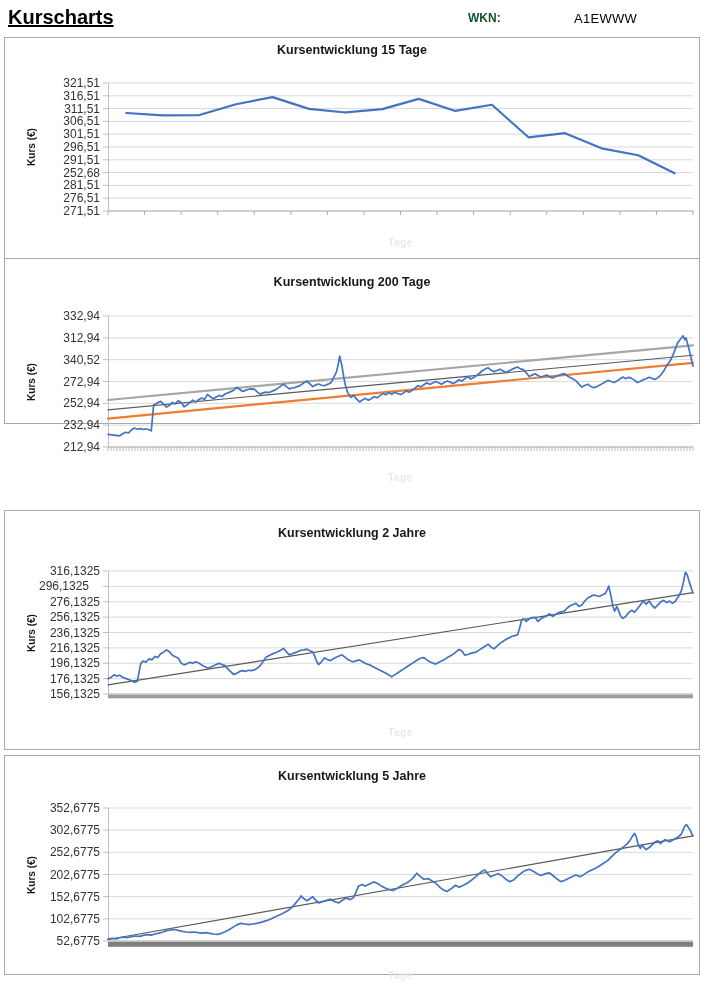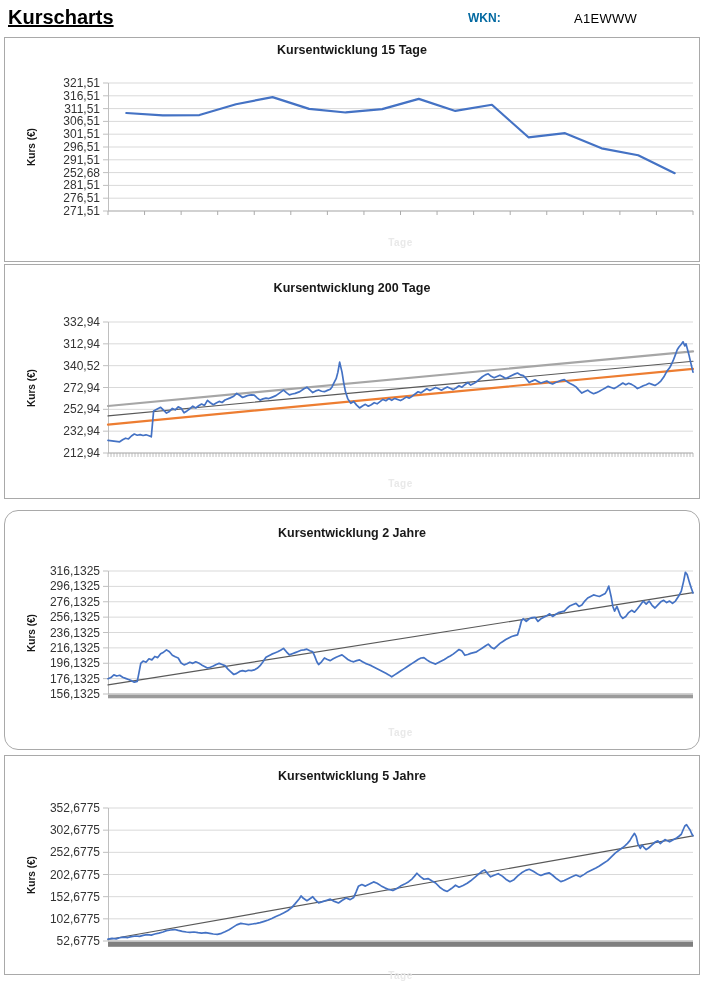--- a/index.html
+++ b/index.html
@@ -1,20 +1,20 @@
 <!DOCTYPE html>
 <html><head>
 <meta charset="utf-8">
 <style>
   html,body{margin:0;padding:0;background:#fff;}
   body{width:706px;height:998px;position:relative;overflow:hidden;
        font-family:"Liberation Sans","DejaVu Sans",sans-serif;color:#1f1f1f;}
   .page-title{position:absolute;left:8px;top:6px;font-size:20px;font-weight:bold;
        text-decoration:underline;color:#000;}
-  .wkn-label{position:absolute;left:468px;top:11px;font-size:12px;font-weight:bold;color:#0369a1;}
+  .wkn-label{position:absolute;left:468px;top:11px;font-size:12px;font-weight:bold;color:#14532d;}
   .wkn-value{position:absolute;left:574px;top:11px;font-size:13px;color:#000;letter-spacing:.3px;}
   .chart-box{position:absolute;left:4px;width:696px;background:#fff;
        border:1px solid #a9a9a9;box-sizing:border-box;}
   .chart-title{position:absolute;left:0;width:100%;text-align:center;
        font-size:12.5px;font-weight:bold;color:#181818;}
   .y-axis-title{position:absolute;font-size:10px;font-weight:bold;color:#181818;
        white-space:nowrap;transform:translate(-50%,-50%) rotate(-90deg);}
   .x-axis-title{position:absolute;text-align:center;font-size:10px;font-weight:bold;
        color:#e9e9e9;letter-spacing:.5px;}
   .y-tick{position:absolute;width:72px;text-align:right;font-size:12px;line-height:12px;
@@ -84,21 +84,21 @@
       <line x1="438.75" y1="128" x2="438.75" y2="132" stroke="#ABABAB" stroke-width="1"></line>
       <line x1="475.31" y1="128" x2="475.31" y2="132" stroke="#ABABAB" stroke-width="1"></line>
       <line x1="511.88" y1="128" x2="511.88" y2="132" stroke="#ABABAB" stroke-width="1"></line>
       <line x1="548.44" y1="128" x2="548.44" y2="132" stroke="#ABABAB" stroke-width="1"></line>
       <line x1="585" y1="128" x2="585" y2="132" stroke="#ABABAB" stroke-width="1"></line>
       <polyline points="18.28,29.98 54.84,32.28 91.41,32.03 127.97,21.27 164.53,14.11 201.09,25.88 237.66,29.47 274.22,26.14 310.78,15.9 347.34,27.93 383.91,21.79 420.47,54.3 457.03,50.2 493.59,65.31 530.16,72.22 566.72,90.14" fill="none" stroke="#4472C4" stroke-width="2.2" stroke-linejoin="round" stroke-linecap="round"></polyline>
     </svg>
   <div class="x-axis-title" style="left: 103px; width: 585px; top: 199px;">Tage</div>
 </section>
 
-<section class="chart-box" style="top: 264px; height: 235px;">
+<section class="chart-box" style="top: 258px; height: 166px;">
   <div class="chart-title" style="top: 16px;">Kursentwicklung 200 Tage</div>
   <div class="y-axis-title" style="left: 26px; top: 122.5px;">Kurs (€)</div>
   <div class="ticks">
       <div class="y-tick" style="left: 23px; top: 51px;">332,94</div>
       <div class="y-tick" style="left: 23px; top: 72.8333px;">312,94</div>
       <div class="y-tick" style="left: 23px; top: 94.6667px;">340,52</div>
       <div class="y-tick" style="left: 23px; top: 116.5px;">272,94</div>
       <div class="y-tick" style="left: 23px; top: 138.333px;">252,94</div>
       <div class="y-tick" style="left: 23px; top: 160.167px;">232,94</div>
       <div class="y-tick" style="left: 23px; top: 182px;">212,94</div>
@@ -317,26 +317,26 @@
       <line x1="582" y1="131" x2="582" y2="135" stroke="#ADADAD" stroke-width="0.8"></line>
       <line x1="585" y1="131" x2="585" y2="135" stroke="#ADADAD" stroke-width="0.8"></line>
       <line x1="0" y1="83.99" x2="585" y2="29.41" stroke="#A6A6A6" stroke-width="2.2" stroke-linecap="round"></line>
       <line x1="0" y1="93.82" x2="585" y2="39.23" stroke="#595959" stroke-width="1.2" stroke-linecap="round"></line>
       <line x1="0" y1="102.55" x2="585" y2="46.88" stroke="#ED7D31" stroke-width="2.2" stroke-linecap="round"></line>
       <polyline points="0.00,118.38 5.85,119.14 11.70,119.8 14.63,117.83 17.55,116.2 20.48,116.96 23.40,114.01 26.32,112.05 29.25,113.25 32.17,112.59 35.10,113.47 38.02,112.81 40.95,113.69 43.29,114.78 45.63,88.91 49.73,86.72 52.65,85.3 55.58,88.14 58.50,91.09 61.42,89.45 64.35,86.39 67.28,87.81 70.20,84.87 73.13,86.18 76.05,90.76 78.98,88.91 81.90,86.72 84.82,84.21 87.75,85.96 90.67,83.77 93.60,82.03 96.53,83.45 99.45,78.32 102.38,80.72 105.30,82.68 108.22,80.94 111.15,79.41 114.08,80.5 117.00,77.99 121.68,76.13 125.77,74.17 128.70,71.44 131.63,73.29 134.55,75.48 137.47,74.39 140.40,73.29 143.32,72.86 146.25,73.19 149.18,75.81 152.10,78.1 155.03,76.9 157.95,76.13 160.88,76.57 163.80,75.37 167.89,73.62 171.41,71.11 175.50,68.16 178.42,70.67 181.35,72.86 184.28,71.98 187.20,71.33 191.88,69.58 195.98,66.74 198.90,65.22 201.82,67.84 204.75,70.57 207.67,68.93 210.60,67.95 213.53,69.26 216.45,69.69 219.38,68.38 222.30,67.29 224.05,64.89 225.81,61.07 228.15,56.7 229.90,50.15 231.66,40.11 234.00,50.15 235.75,61.07 237.51,69.8 239.85,76.9 242.77,81.26 245.70,79.41 248.63,83.12 251.55,85.96 254.47,83.99 257.40,82.36 260.32,84.21 263.25,82.68 266.18,80.72 269.10,81.81 272.03,79.63 274.95,77.44 277.88,78.75 280.80,76.57 283.72,78.32 286.65,76.35 289.57,77.44 292.50,78.53 295.43,76.9 298.35,75.04 301.28,76.13 304.20,74.17 307.13,71.98 310.05,69.8 312.98,70.89 315.90,68.71 318.83,66.74 321.75,68.49 324.68,67.07 327.60,65.43 330.52,66.74 333.45,68.16 336.38,66.53 339.30,64.89 342.22,66.31 345.15,67.62 348.07,65.98 351.00,63.8 353.93,65.22 356.85,62.71 359.77,60.52 362.70,63.03 365.63,61.61 368.55,59.76 371.48,57.25 374.40,54.74 377.32,52.88 380.25,51.79 383.18,54.3 386.10,55.83 389.03,54.52 391.95,53.21 394.88,54.74 397.80,56.48 400.73,55.06 403.65,53.43 406.57,52.12 409.50,51.02 412.42,52.88 415.35,53.64 418.27,56.7 421.20,60.52 424.13,59.1 427.05,57.79 429.97,59.43 432.90,61.07 435.82,59.98 438.75,59.1 441.68,60.85 444.60,61.94 447.53,60.52 450.45,59.43 453.38,58.34 456.30,57.57 459.23,59.76 462.15,61.61 465.08,63.03 468.00,64.89 470.93,68.16 473.85,71.11 476.77,69.58 479.70,68.16 482.63,70.35 485.55,71.77 488.47,70.67 491.40,69.26 494.32,67.62 497.25,65.98 500.18,64.34 503.10,65.43 506.02,66.53 508.95,64.89 511.88,63.03 514.80,61.07 517.73,62.71 520.65,61.29 523.58,62.38 526.50,64.12 529.43,66.53 532.35,65.22 535.27,63.8 538.20,62.71 541.13,61.29 544.05,62.38 546.98,63.47 549.90,61.61 552.82,59.1 555.75,55.06 558.67,49.61 561.60,45.78 563.36,42.51 565.11,38.69 567.45,32.68 569.21,27.77 570.96,25.04 573.30,22.31 575.05,19.8 576.81,23.95 577.98,21.77 579.15,26.13 580.90,32.68 582.66,40.33 585.00,50.15" fill="none" stroke="#4472C4" stroke-width="1.7" stroke-linejoin="round" stroke-linecap="round"></polyline>
     </svg>
   <div class="x-axis-title" style="left: 103px; width: 585px; top: 213px;">Tage</div>
 </section>
 
-<section class="chart-box" style="top: 510px; height: 240px; border-radius: 14px;">
+<section class="chart-box" style="top: 510px; height: 240px;">
   <div class="chart-title" style="top: 15px;">Kursentwicklung 2 Jahre</div>
   <div class="y-axis-title" style="left: 26px; top: 121.5px;">Kurs (€)</div>
   <div class="ticks">
       <div class="y-tick" style="left: 23px; top: 54px;">316,1325</div>
-      <div class="y-tick" style="left: 23px; top: 69.375px;">296,1325</div>
+      <div class="y-tick" style="left: 23px; top: 69.375px; text-align: center;">296,1325</div>
       <div class="y-tick" style="left: 23px; top: 84.75px;">276,1325</div>
       <div class="y-tick" style="left: 23px; top: 100.125px;">256,1325</div>
       <div class="y-tick" style="left: 23px; top: 115.5px;">236,1325</div>
       <div class="y-tick" style="left: 23px; top: 130.875px;">216,1325</div>
       <div class="y-tick" style="left: 23px; top: 146.25px;">196,1325</div>
       <div class="y-tick" style="left: 23px; top: 161.625px;">176,1325</div>
       <div class="y-tick" style="left: 23px; top: 177px;">156,1325</div>
     </div>
   <svg class="plot" width="585" height="123" style="left: 103px; top: 60px;">
       <line x1="0" y1="0" x2="585" y2="0" stroke="#D9D9D9" stroke-width="1"></line>

